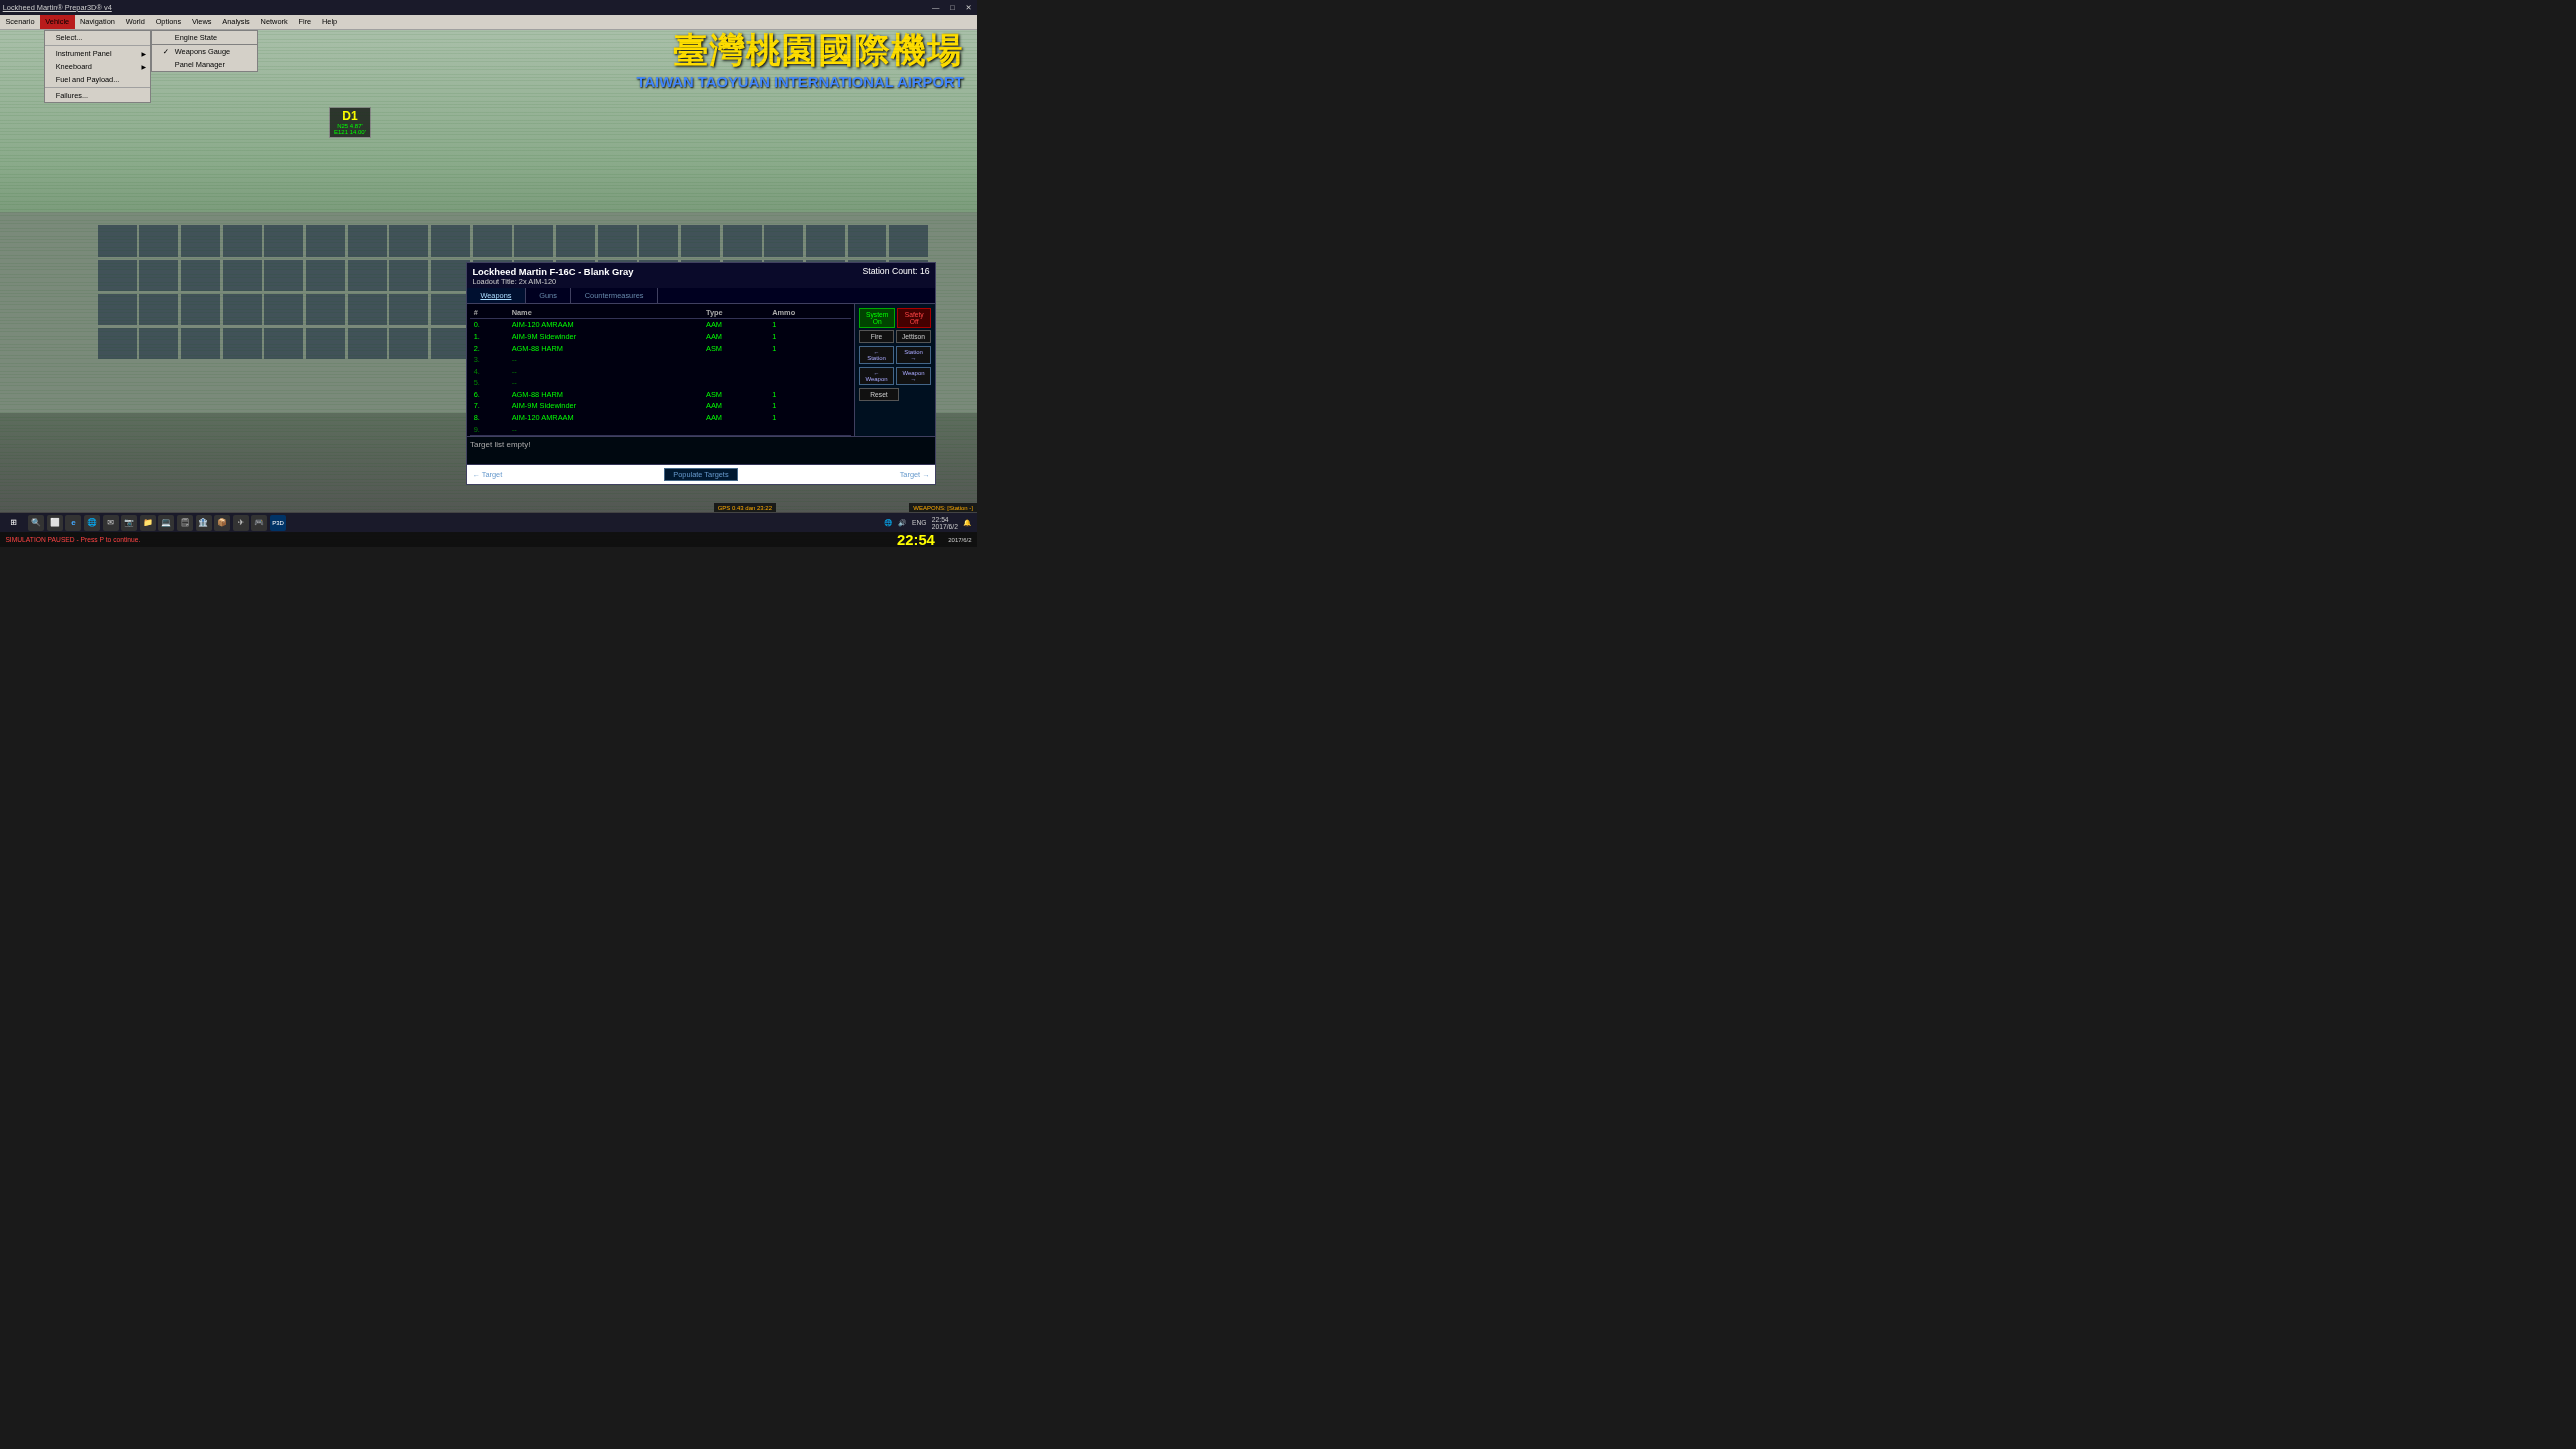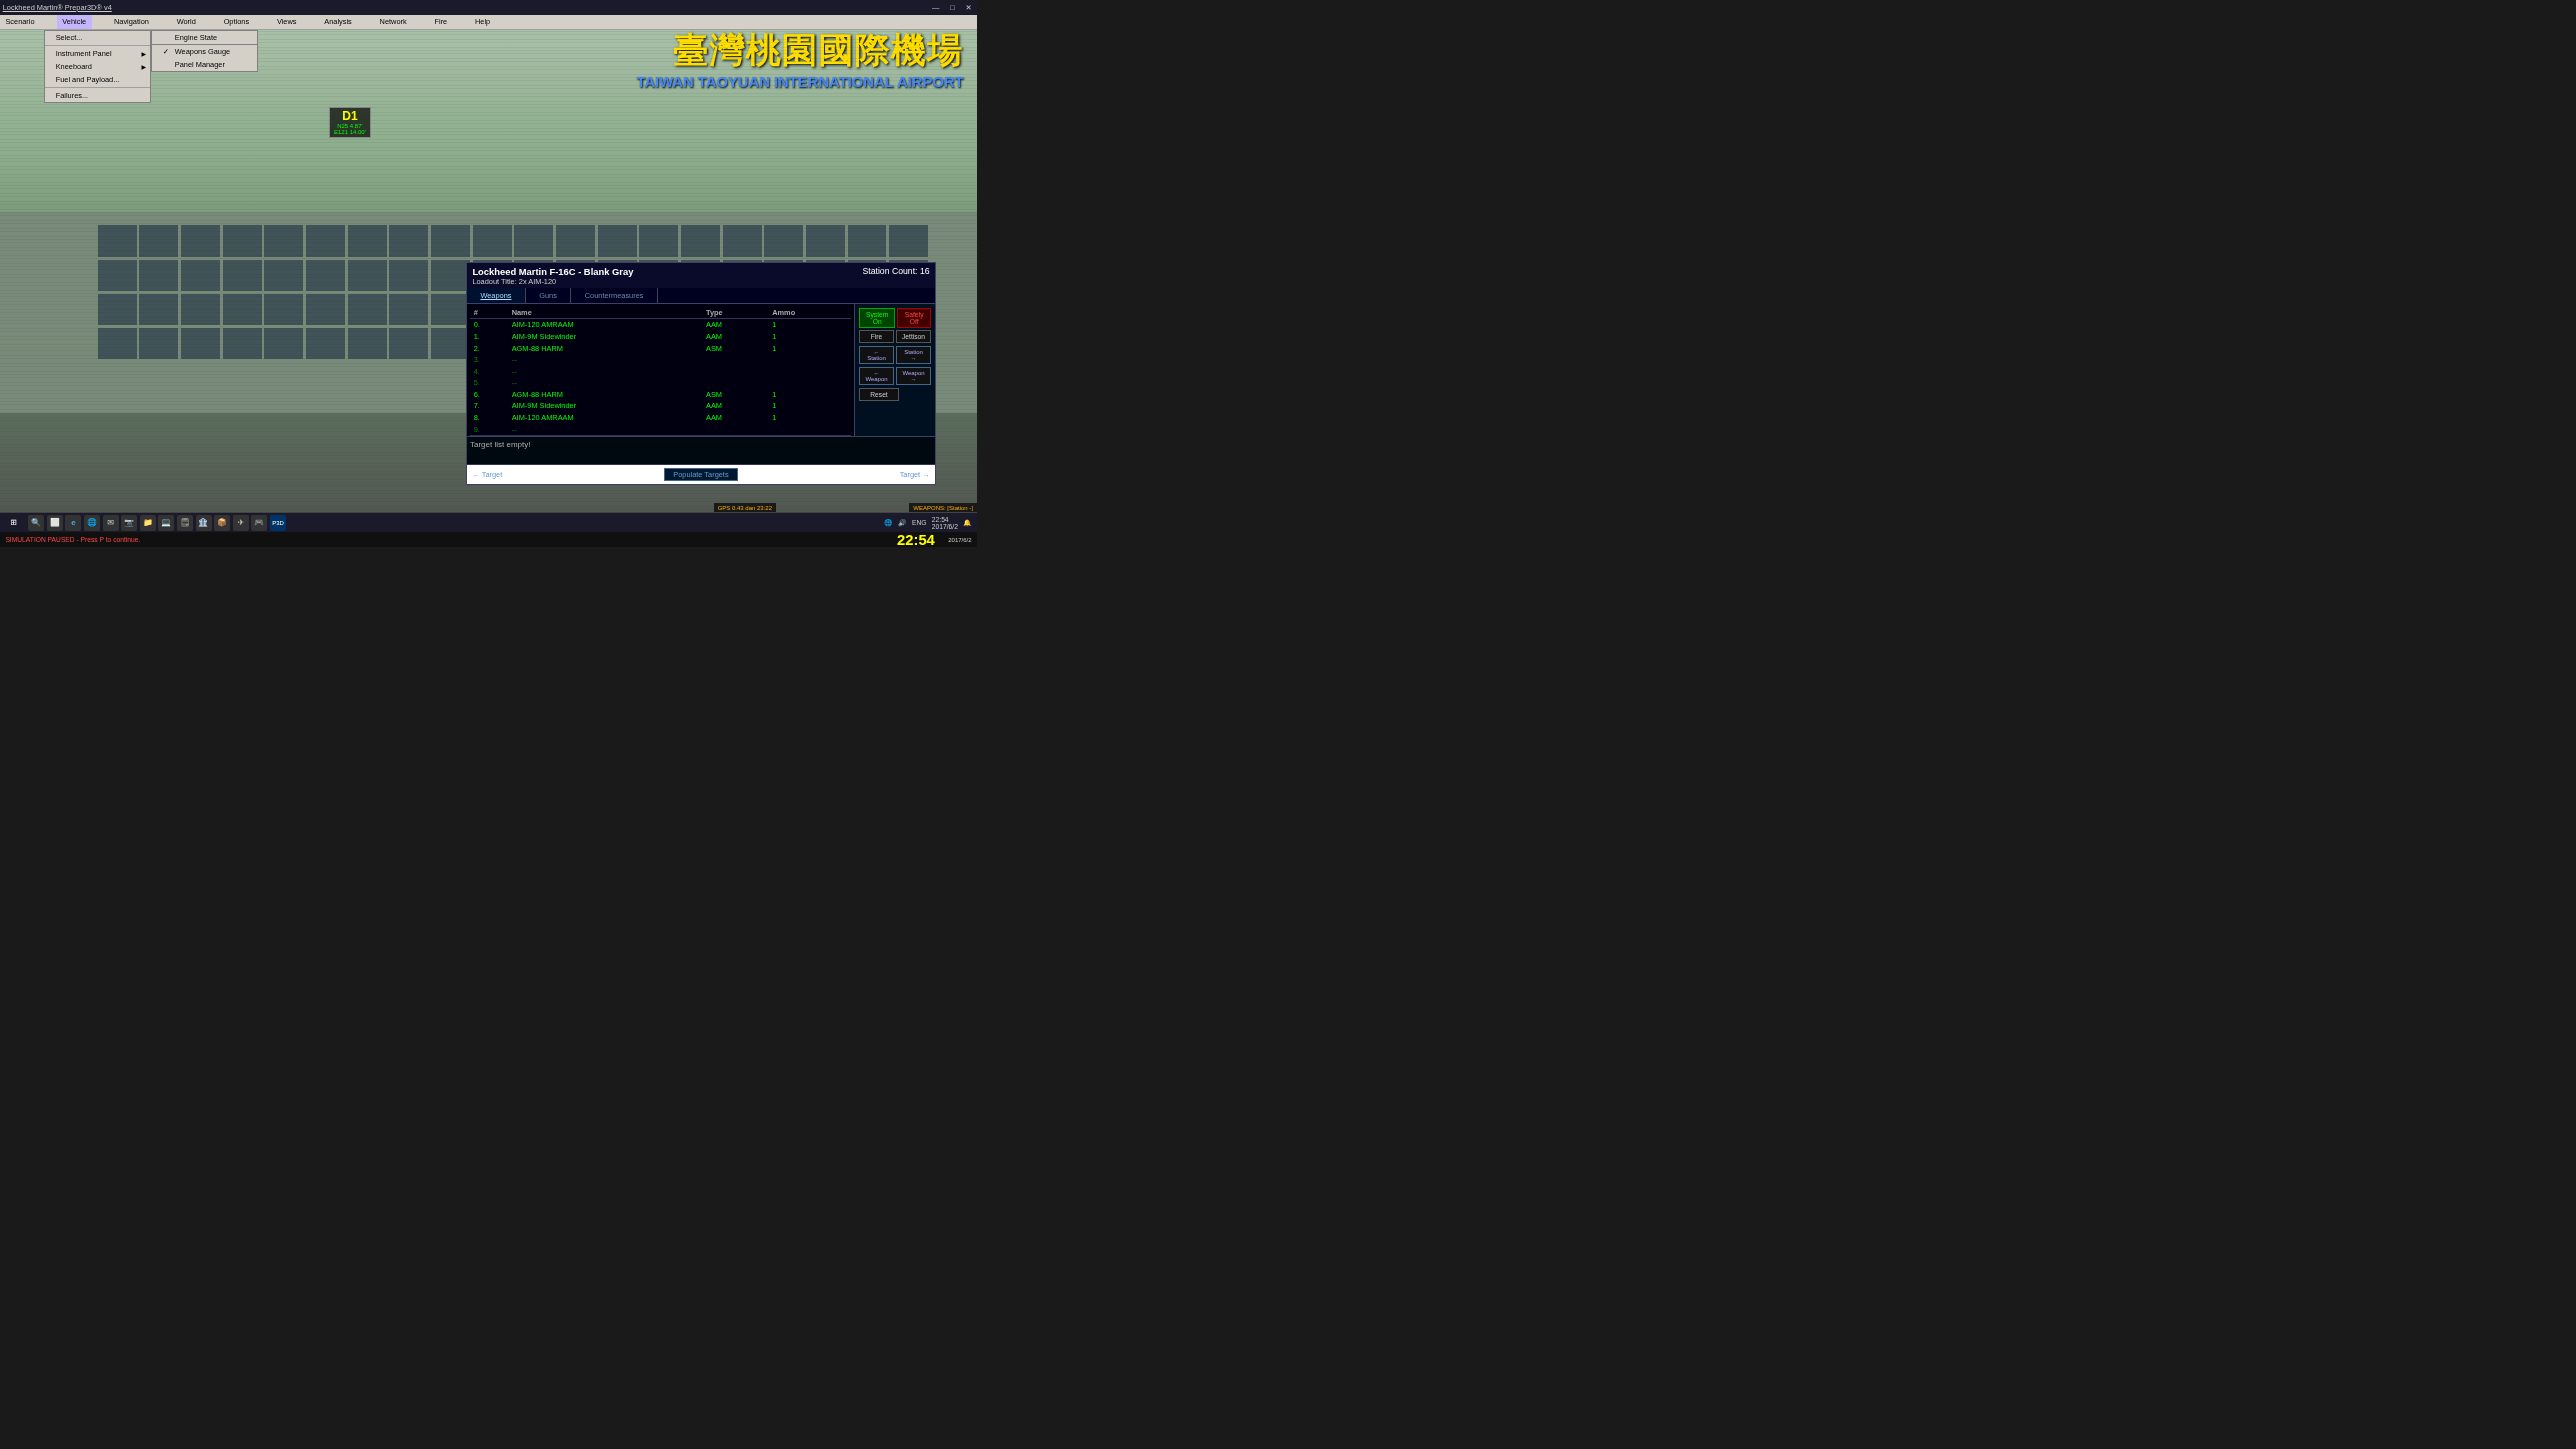--- a/index.html
+++ b/index.html
@@ -79,37 +79,36 @@
     
     #menu-bar {
       position: absolute;
       top: 14.8px; left: 0; right: 0;
       height: 14.8px;
       background: #d4d0c8;
       display: flex;
       align-items: center;
       z-index: 100;
       border-bottom: 0.7px solid #a0a0a0;
-      gap: 17px;
     }
     .menu-item {
       padding: 1.3px 5.4px;
       font-size: 7.4px;
       color: #000;
       cursor: pointer;
       height: 100%;
       display: flex;
       align-items: center;
     }
     .menu-item:hover, .menu-item.active {
       background: #0078d7;
       color: white;
     }
     .menu-item.active {
-      background: #c4b5fd;
+      background: #b91c1c;
       color: #000;
     }
 
     
     #dropdown-vehicle {
       position: absolute;
       top: 29.5px;
       left: 44px;
       background: #d4d0c8;
       border: 0.7px solid #808080;

